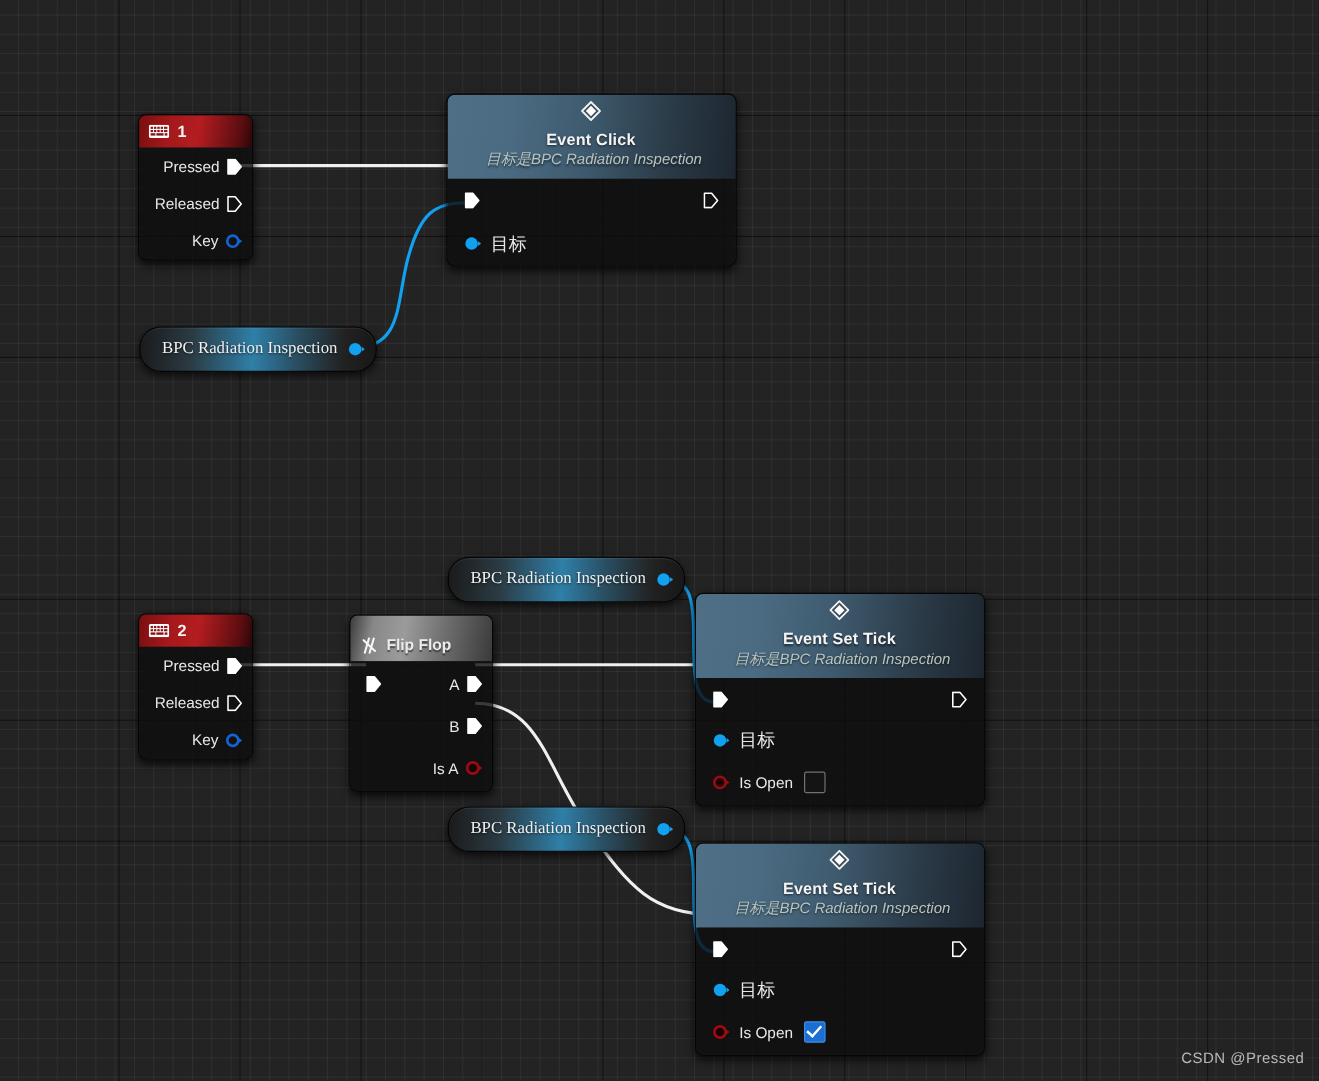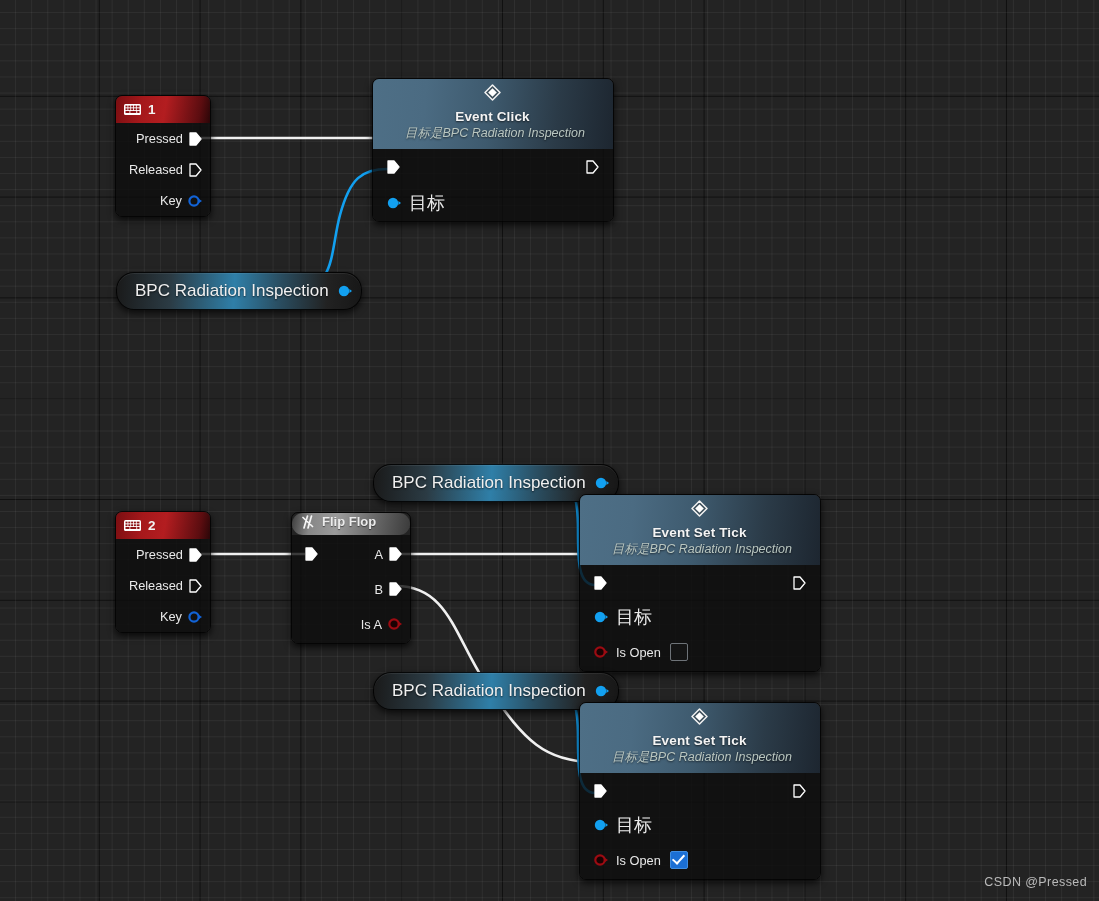--- a/index.html
+++ b/index.html
@@ -40,49 +40,49 @@
   }
   .hdr-event .row1{display:flex;align-items:center;gap:8px;flex-direction:column;}
   .hdr-event .ttl{color:#f4f4f4;font-size:13.5px;font-weight:700;letter-spacing:.15px;
     text-shadow:0 1px 2px rgba(0,0,0,.65);}
   .hdr-event .sub{color:#b9c6c0;font-size:12.5px;font-style:italic;margin-top:1px;
     padding-left:23px;text-shadow:0 1px 2px rgba(0,0,0,.6);white-space:nowrap;}
   .diam{width:17px;height:17px;flex:0 0 17px;}
 
   .hdr-flip{
     background:linear-gradient(100deg,#3c3c3c 0%,#878787 16%,#9b9b9b 38%,#6d6d6d 66%,#3a3a3a 100%);
-    padding:0 10px 5px 8px;display:flex;align-items:center;gap:7px;height:17px;border-radius:11px;
+    padding:16px 10px 5px 8px;display:flex;align-items:center;gap:7px;height:17px;
   }
   .hdr-flip .t{color:#ececec;font-size:13px;font-weight:700;text-shadow:0 1px 1px rgba(0,0,0,.5);}
   .nglyph{width:15px;height:14px;display:block;}
 
   .body{background:rgba(12,12,12,.80);}
 
   
   .prow{display:flex;align-items:center;height:31px;padding:0 8px 0 7px;position:relative;}
   .prow .lbl{color:#e8e8e8;font-size:12.8px;white-space:nowrap;}
-  .prow .lbl.cn{font-size:18px;}
+  .prow .lbl.cn{font-size:15px;}
   .spacer{flex:1;}
 
   .pin{width:13px;height:14px;flex:0 0 13px;display:block;}
   .pin.wide{width:14px;flex:0 0 14px;}
 
   .chk{width:16px;height:16px;border:1px solid #6e7378;border-radius:2px;
     background:#141414;display:inline-block;margin-left:9px;position:relative;}
   .chk.on{background:#1b6fd4;border-color:#3f8de0;}
   .chk.on::after{content:"";position:absolute;left:4px;top:0px;width:5px;height:10px;
     border:solid #fff;border-width:0 2px 2px 0;transform:rotate(42deg);}
 
   
   .pill{position:absolute;height:36px;border-radius:18px;
     background:linear-gradient(93deg,#1a1a1a 0%,#2b3b44 22%,#2f7fa8 48%,#2a4f63 66%,#222 86%,#171717 100%);
     border:1px solid rgba(0,0,0,.85);
     box-shadow:0 3px 7px rgba(0,0,0,.7), inset 0 1px 0 rgba(255,255,255,.07);
     display:flex;align-items:center;padding:0 9px 0 18px;}
-  .pill .t{color:#f0f0f0;font-size:17px;white-space:nowrap;text-shadow:0 1px 2px rgba(0,0,0,.7);}
+  .pill .t{color:#f0f0f0;font-size:14px;white-space:nowrap;text-shadow:0 1px 2px rgba(0,0,0,.7);font-family:Liberation Serif, serif;}
   .pill .pinwrap{margin-left:9px;display:flex;align-items:center;}
 
   #watermark{position:absolute;right:12px;bottom:12px;color:#b9b9b9;font-size:12.5px;
     letter-spacing:.4px;}
 </style>
 </head>
 <body>
 
 <div id="graph">
 

